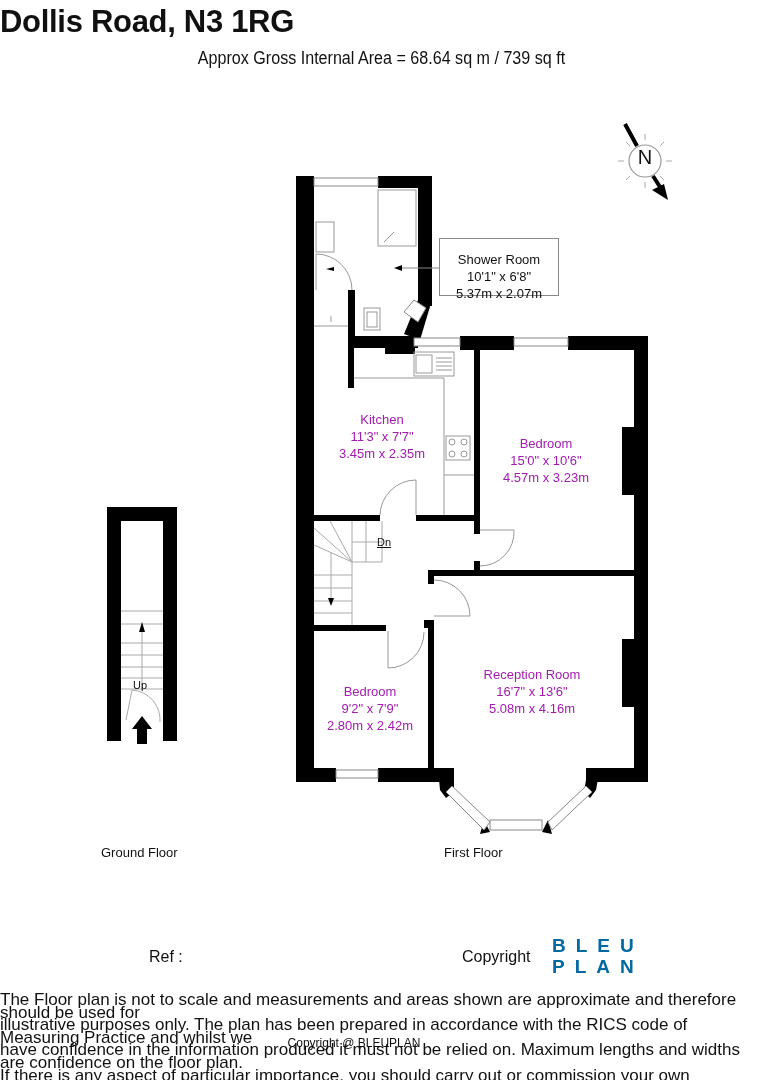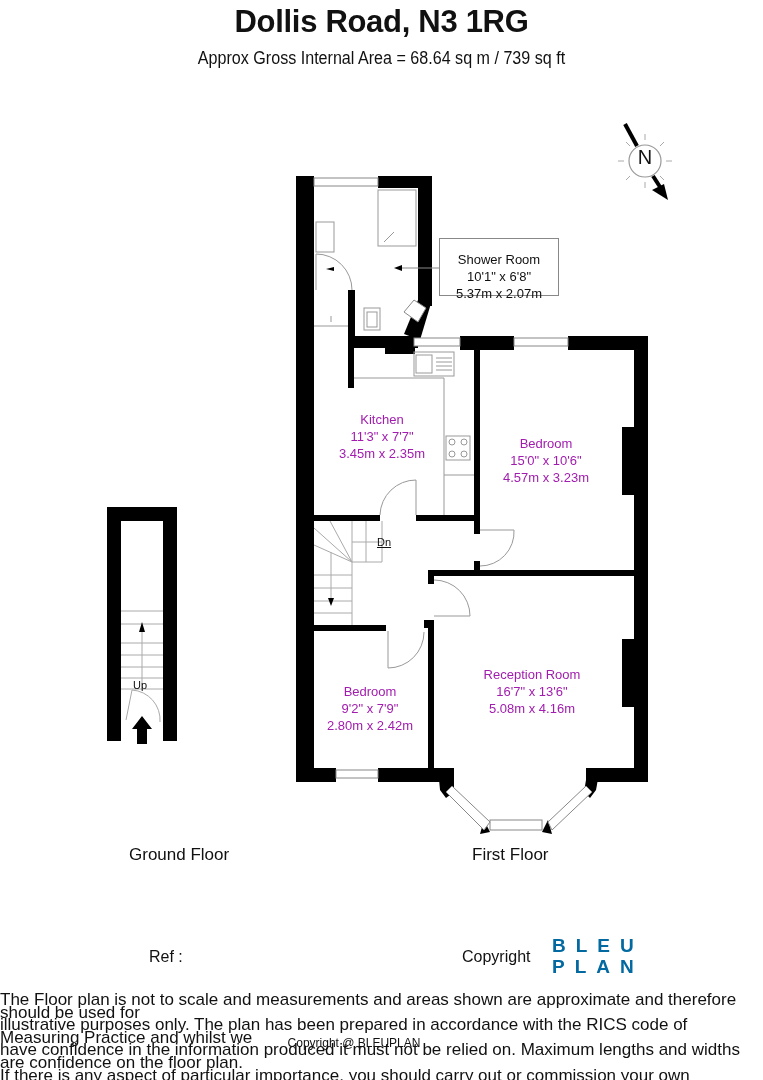--- a/index.html
+++ b/index.html
@@ -1,29 +1,29 @@
 <!DOCTYPE html>
 <html><head>
 <meta charset="utf-8">
 <style>
   html, body { margin: 0; padding: 0; background: #ffffff; }
   body { width: 763px; height: 1080px; position: relative; overflow: hidden;
          font-family: "Liberation Sans", sans-serif; color: #111; }
-  .title { position: absolute; left: 0; width: 763px; top: 4px; text-align: center;
+  .title { position: absolute; left: 0; width: 763px; top: 4px; text-align: left;
            font-size: 31px; font-weight: bold; letter-spacing: -0.3px; }
   .subtitle { position: absolute; left: 0; width: 763px; top: 48px; text-align: center;
               font-size: 17.5px; transform: scaleX(0.92); }
   svg.plan { position: absolute; left: 0; top: 0; }
   .room-label { position: absolute; text-align: center; font-size: 13px; line-height: 17px; color: #a21caf; }
   .room-label span { display: block; }
   .callout { position: absolute; left: 439px; top: 238px; width: 120px; height: 58px;
              border: 1px solid #888; background: #fff; text-align: center;
              font-size: 13px; line-height: 17px; padding-top: 12px; box-sizing: border-box; }
   .callout span { display: block; }
-  .floor-label { position: absolute; font-size: 17px; margin-left: 28px; }
+  .floor-label { position: absolute; font-size: 13px; }
   .small-label { position: absolute; font-size: 11px; }
   .ref { position: absolute; left: 149px; top: 948px; font-size: 16px; }
   .copyright { position: absolute; left: 462px; top: 948px; font-size: 16px; }
   .logo { position: absolute; left: 552px; top: 935px; color: #0369a1; font-weight: bold;
           font-size: 19px; line-height: 21px; letter-spacing: 10px; }
   .logo span { display: block; }
   .disclaimer { position: absolute; left: 0; width: 763px; top: 980px; text-align: left;
                 font-size: 17px; line-height: 12.6px; margin-top: 14px; }
   .disclaimer span { display: block; }
   .copyright-line { position: absolute; left: 12px; width: 684px; top: 1036px; text-align: center; font-size: 12px; }

